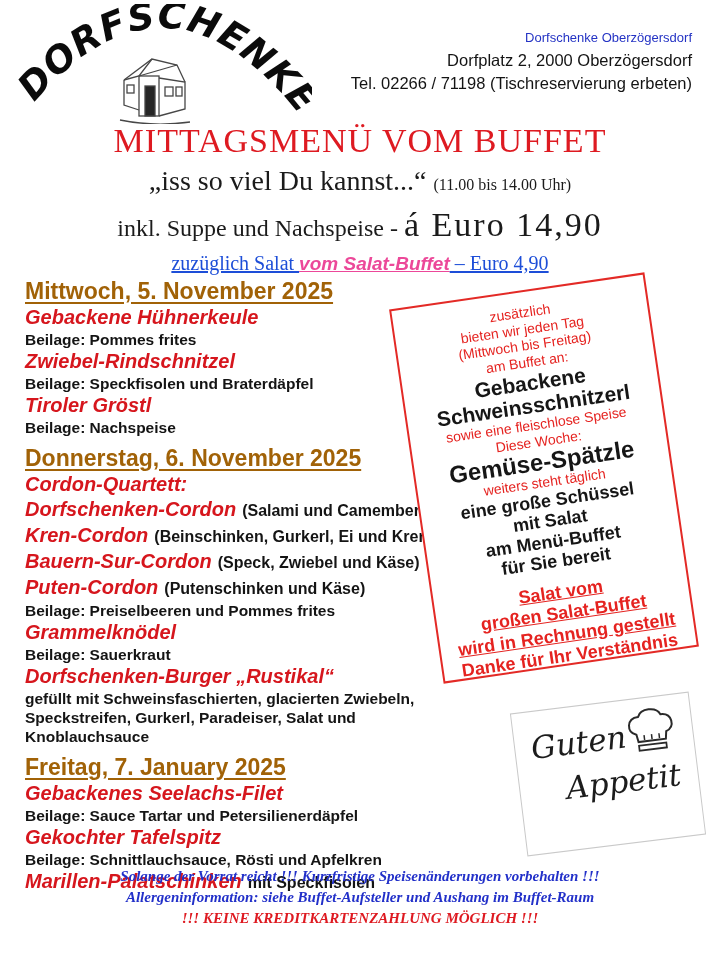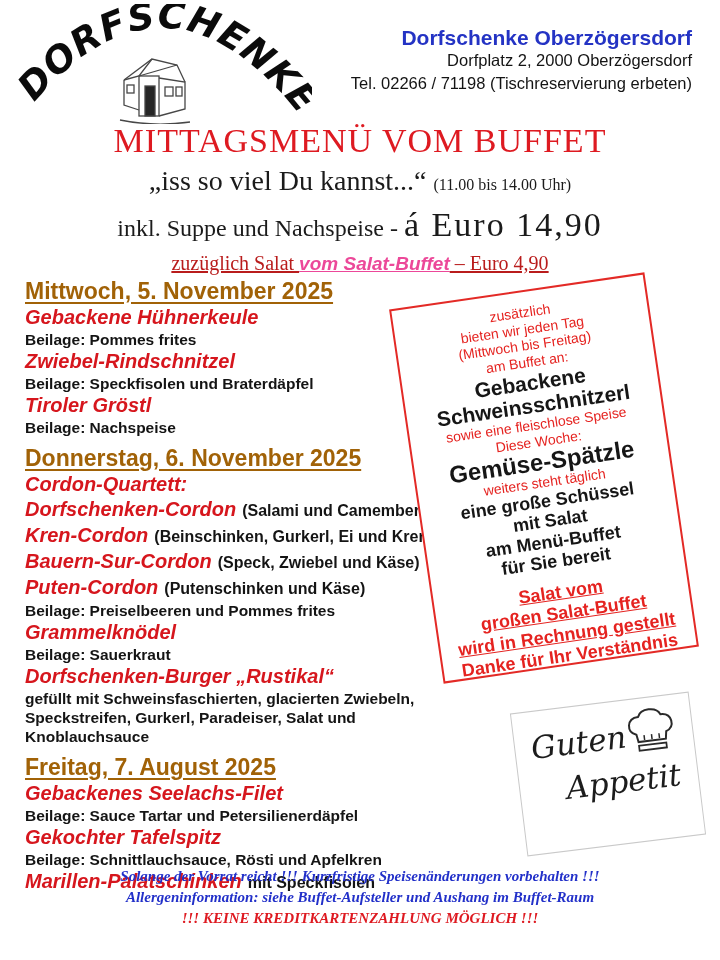--- a/index.html
+++ b/index.html
@@ -4,31 +4,31 @@
 <style>
   html,body{margin:0;padding:0;background:#888;}
   .page{
     position:relative;width:720px;height:960px;margin:0 auto;
     background:#ffffff;overflow:hidden;
     font-family:"Liberation Sans",sans-serif;color:#111;
   }
   
   .logo{position:absolute;left:12px;top:4px;width:300px;height:120px;}
   .hdr-right{position:absolute;right:28px;top:26px;text-align:right;line-height:23px;}
-  .hdr-name{color:#2433c4;font-weight:bold;font-size:21px;}
+  .hdr-name{color:#2433c4;font-weight:normal;font-size:13px;}
   .hdr-addr,.hdr-tel{font-size:16.5px;color:#141414;}
   
   .tline{position:absolute;left:0;width:100%;text-align:center;}
   .t-main{top:122px;color:#de1a21;font-size:34px;font-family:"Liberation Serif",serif;letter-spacing:1px;}
   .t-slogan{top:165px;color:#1b1b1b;font-size:28px;font-family:"Liberation Serif",serif;}
   .t-slogan .t-time{font-size:16px;letter-spacing:0;}
   .t-price{top:206px;color:#1b1b1b;font-size:24px;font-family:"Liberation Serif",serif;}
   .t-price .big{font-size:34px;letter-spacing:2px;}
   .t-salad{top:252px;font-size:19px;font-weight:bold;}
-  .t-salad .red{color:#b91c1c;text-decoration:underline;font-weight:normal;font-family:"Liberation Serif",serif;font-size:20px;text-align:right;}
+  .t-salad .red{color:#1d4ed8;text-decoration:underline;font-weight:normal;font-family:"Liberation Serif",serif;font-size:20px;text-align:right;}
   .t-salad .blue{color:#ec4899;font-style:italic;text-decoration:underline;}
   
   .menu-col{position:absolute;left:25px;top:278px;width:452px;}
   .day-heading{color:#a16207;font-size:23px;font-weight:bold;text-decoration:underline;text-underline-offset:3px;line-height:27px;margin:0;}
   .day-heading.gap{margin-top:8px;}
   .dish{line-height:25px;font-size:20px;}
   .dname{color:#d6161d;font-weight:bold;font-style:italic;}
   .dsuffix{color:#141414;font-weight:bold;font-size:16px;margin-left:6px;}
   .beilage{font-size:15.5px;font-weight:bold;color:#141414;line-height:19px;}
   .beilage.wrap{line-height:19px;}
@@ -120,21 +120,21 @@
     <div class="dish"><span class="dname">Dorfschenken-Cordon</span><span class="dsuffix">(Salami und Camembert)</span></div>
     <div class="dish"><span class="dname">Kren-Cordon</span><span class="dsuffix">(Beinschinken, Gurkerl, Ei und Kren)</span></div>
     <div class="dish"><span class="dname">Bauern-Sur-Cordon</span><span class="dsuffix">(Speck, Zwiebel und Käse)</span></div>
     <div class="dish"><span class="dname">Puten-Cordon</span><span class="dsuffix">(Putenschinken und Käse)</span></div>
     <div class="beilage">Beilage: Preiselbeeren und Pommes frites</div>
     <div class="dish"><span class="dname">Grammelknödel</span></div>
     <div class="beilage">Beilage: Sauerkraut</div>
     <div class="dish"><span class="dname">Dorfschenken-Burger „Rustikal“</span></div>
     <div class="beilage wrap">gefüllt mit Schweinsfaschierten, glacierten Zwiebeln, Speckstreifen, Gurkerl, Paradeiser, Salat und Knoblauchsauce</div>
 
-    <div class="day-heading gap">Freitag, 7. August 2025</div>
+    <div class="day-heading gap">Freitag, 7. January 2025</div>
     <div class="dish"><span class="dname">Gebackenes Seelachs-Filet</span></div>
     <div class="beilage">Beilage: Sauce Tartar und Petersilienerdäpfel</div>
     <div class="dish"><span class="dname">Gekochter Tafelspitz</span></div>
     <div class="beilage">Beilage: Schnittlauchsauce, Rösti und Apfelkren</div>
     <div class="dish"><span class="dname">Marillen-Palatschinken</span><span class="dsuffix">mit Speckfisolen</span></div>
 
   </div>
 
   <div class="promo">
     <div class="p-small">zusätzlich</div>

